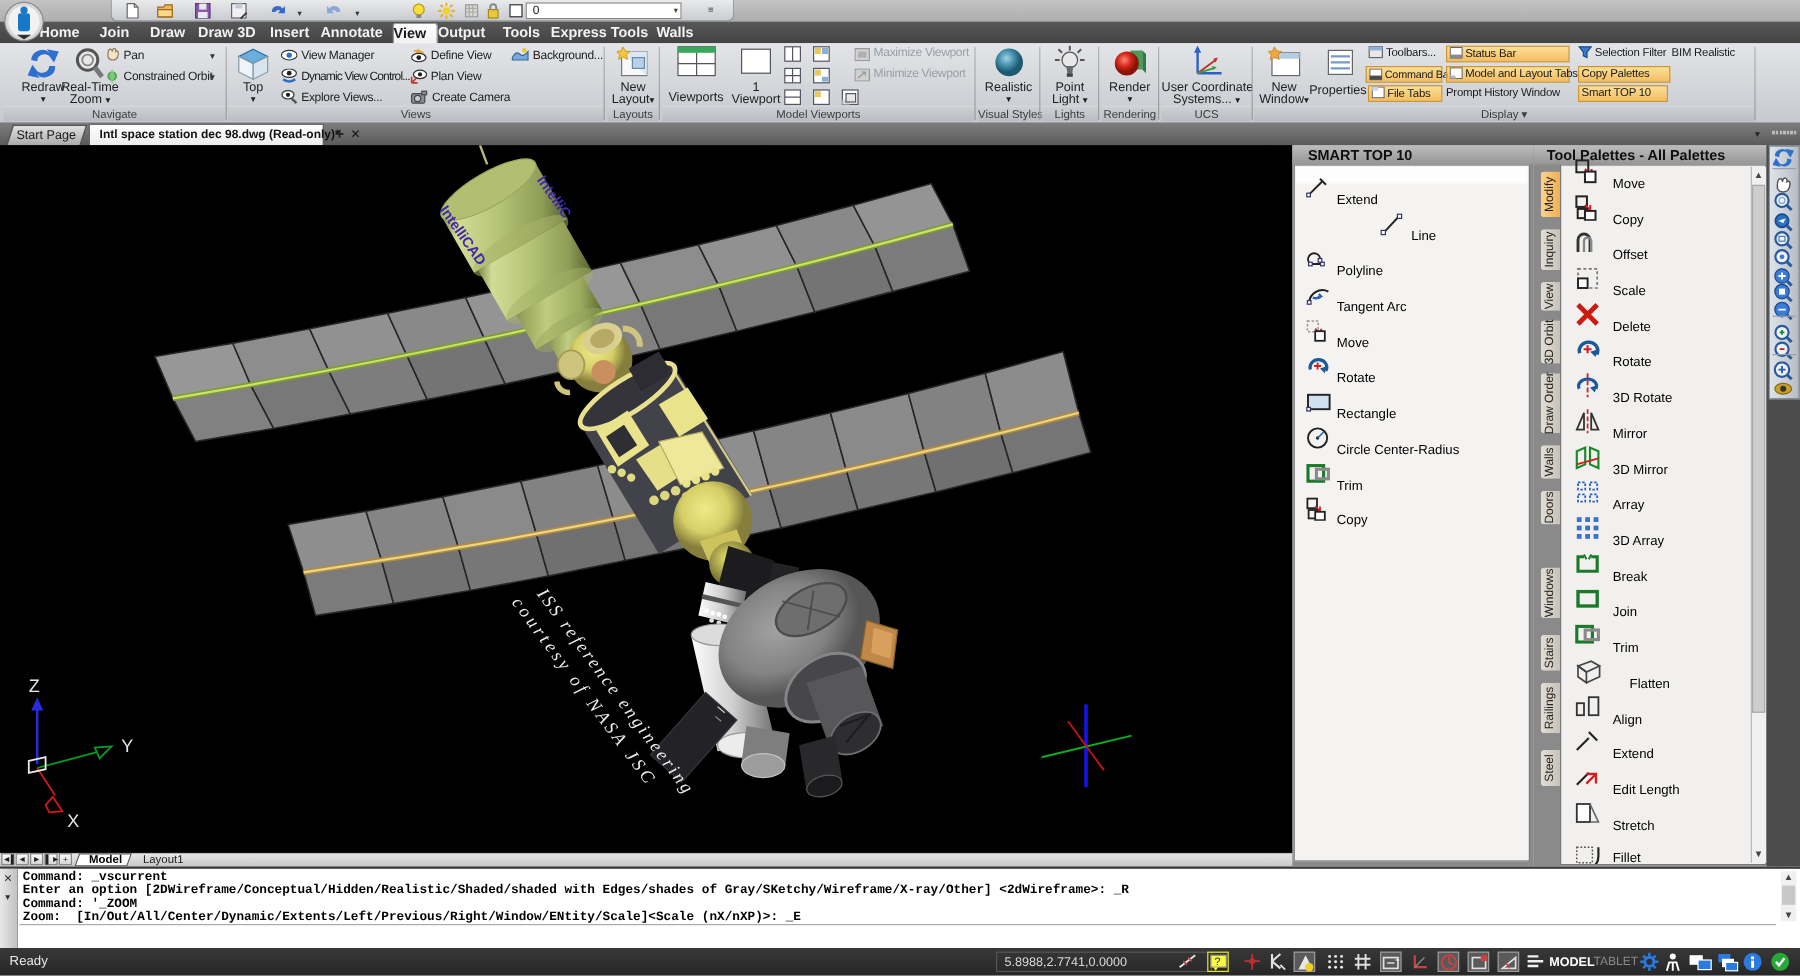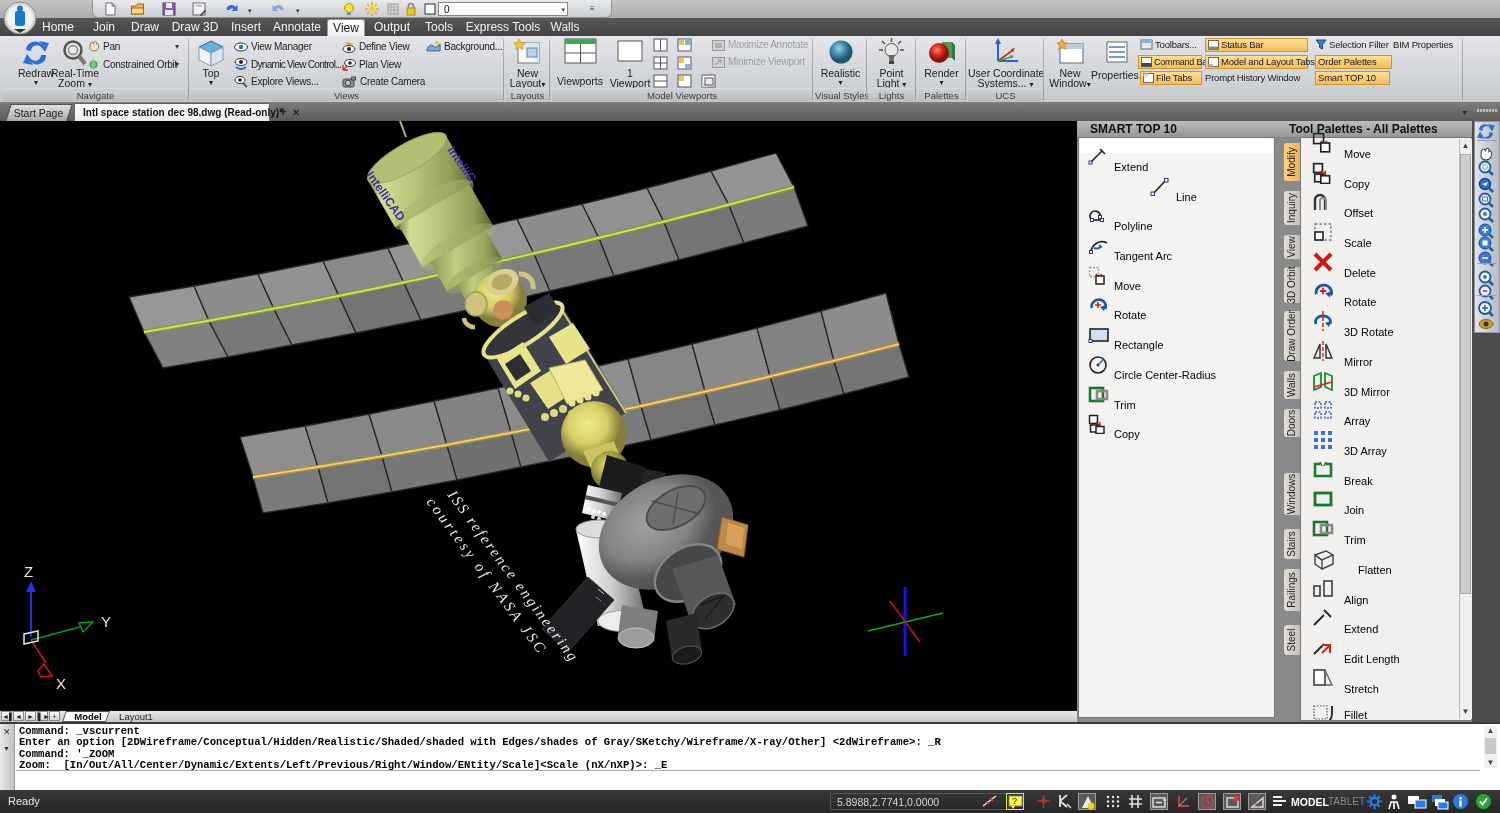--- a/index.html
+++ b/index.html
@@ -2,21 +2,21 @@
 <html><head><meta charset="utf-8"><style>
 *{margin:0;padding:0;box-sizing:border-box}
 html,body{width:1500px;height:813px;overflow:hidden;font-family:"Liberation Sans",sans-serif}
 .abs{position:absolute}
 #page{position:relative;width:1500px;height:813px;background:#cdd0d4}
 
 #titlebar{left:0;top:0;width:1500px;height:18px;background:linear-gradient(#c3c3c3,#adadad)}
 #qat{left:92px;top:0;width:520px;height:18px;background:linear-gradient(#e8eaec,#c9ccd0);border:1px solid #8f9398;border-top:none;border-radius:0 0 6px 6px}
 
 #tabrow{left:0;top:18px;width:1500px;height:18px;background:linear-gradient(#585858,#434343)}
-.rtab{position:absolute;top:19px;height:30px;line-height:17px;color:#f2f2f2;font-size:12px;font-weight:normal;text-align:center}
+.rtab{position:absolute;top:19px;height:30px;line-height:17px;color:#f2f2f2;font-size:12px;font-weight:bold;}
 .rtab.active{background:linear-gradient(#fefefe,#e7e7e7);color:#1a1a1a;border-radius:3px 3px 0 0;border:1px solid #9a9a9a;border-bottom:none}
 
 #ribbon{left:0;top:36px;width:1500px;height:66px;background:linear-gradient(#e3e5e8,#c6c9ce)}
 .rgroup{position:absolute;top:0;height:66px}
 .rgroup:after{content:"";position:absolute;right:-1px;top:3px;bottom:2px;width:1px;background:linear-gradient(#b3b3b3,#9a9a9a)}
 .glabel{position:absolute;left:0;right:0;bottom:1px;height:13px;white-space:nowrap;overflow:visible;font-size:9.5px;color:#3c3c3c;text-align:center;line-height:13px;background:linear-gradient(#cdd0d4,#b9bdc2);border-top:1px solid #d8d8d8}
 .bb{position:absolute;top:1px;height:52px;text-align:center}
 .bl{position:absolute;left:0;right:0;font-size:10.5px;color:#222;text-align:center;line-height:8px;white-space:nowrap}
 .srow{position:absolute;height:16px;font-size:10px;letter-spacing:-0.25px;color:#222;line-height:16px;white-space:nowrap}
 .srow svg{vertical-align:-3px;margin-right:3px}
@@ -261,21 +261,21 @@
           <rect x="26" y="20" width="5" height="5" fill="#e8c85a"></rect>
           <rect x="32" y="26" width="5" height="4" fill="#8ab0d8"></rect>
           <rect x="26" y="38" width="5" height="5" fill="#e8c85a"></rect>
           <path d="M49,45 l6,0 0,4 -6,0z" fill="#d8d8d8"></path>
           <rect x="52" y="40" width="8" height="7" fill="#e8e8e8" stroke="#556"></rect>
  </svg>
  <svg class="abs" style="left:160px;top:4px" width="13" height="11" viewBox="0 0 13 11">
           <rect x="0.5" y="0.5" width="12" height="10" fill="#d0d0d0" stroke="#999"></rect>
           <rect x="3" y="3" width="7" height="5" fill="#b0b0b0"></rect>
         </svg>
- <div class="srow gray" style="left:176px;top:1px">Maximize Annotate</div>
+ <div class="srow gray" style="left:176px;top:1px">Maximize Viewport</div>
  <svg class="abs" style="left:160px;top:21px" width="13" height="11" viewBox="0 0 13 11">
           <rect x="0.5" y="0.5" width="12" height="10" fill="#d0d0d0" stroke="#999"></rect>
           <path d="M3,8 l6,-5 M6,3 l3,0 0,3" stroke="#999" fill="none"></path>
         </svg>
  <div class="srow gray" style="left:176px;top:18px">Minimize Viewport</div>
  <div class="glabel">Model Viewports</div>
 </div>
 
 <div class="rgroup" style="left:815px;top:36px;width:51px">
  <div class="bb" style="left:0px;width:51px">
@@ -322,21 +322,21 @@
                 <stop offset="55%" stop-color="#d82818"></stop>
                 <stop offset="100%" stop-color="#8a1408"></stop>
               </radialGradient>
             </defs>
             <path d="M14,3 l10,0 0,16 -10,0 z" fill="#4a9a5a"></path>
             <path d="M24,3 l3,3 0,16 -3,-3 z" fill="#2e7a40"></path>
             <circle cx="11" cy="14" r="10" fill="url(#rsp)"></circle>
           </svg>
   <div class="bl" style="top:32px">Render</div><div class="bl" style="top:42px;font-size:8px">▾</div>
  </div>
- <div class="glabel">Palettes</div>
+ <div class="glabel">Rendering</div>
 </div>
 
 <div class="rgroup" style="left:968px;top:36px;width:75px">
  <div class="bb" style="left:0px;width:75px">
   <svg style="margin-top:1px" width="30" height="28" viewBox="0 0 30 28">
             <line x1="7" y1="2" x2="7" y2="23" stroke="#2a62c8" stroke-width="2"></line>
             <line x1="7" y1="23" x2="27" y2="23" stroke="#2a62c8" stroke-width="2"></line>
             <path d="M7,0 l3,6 -6,0 z" fill="#2a62c8"></path>
             <line x1="7" y1="23" x2="22" y2="12" stroke="#c03028" stroke-width="1.6"></line>
             <path d="M24,10 l-4,1 2,3 z" fill="#c03028"></path>
@@ -383,23 +383,24 @@
             <rect x="0.5" y="6.5" width="10" height="3" fill="#8a8a8a"></rect>
           </svg>Status Bar</div>
  <div class="obtn" style="left:160px;top:19px;width:103px"><svg width="11" height="10" viewBox="0 0 11 10" style="vertical-align:-1.5px;margin-right:2px">
             <rect x="0.5" y="0.5" width="10" height="9" fill="#fff" stroke="#666"></rect>
             <path d="M0.5,7 l4,0 1,2.5 -5,0z" fill="#b8b8b8"></path>
           </svg>Model and Layout Tabs</div>
  <div class="pbtn" style="left:160px;top:35px">Prompt History Window</div>
  <div class="pbtn" style="left:270px;top:2px"><svg width="12" height="11" viewBox="0 0 12 11" style="vertical-align:-2px;margin-right:2px">
             <path d="M1,1 L11,1 7.5,5.5 7.5,10 4.5,8.5 4.5,5.5 z" fill="#3a7ac8" stroke="#1a4a88"></path>
           </svg>Selection Filter</div>
- <div class="obtn" style="left:270px;top:19px;width:77px">Order Palettes</div>
+ <div class="obtn" style="left:270px;top:19px;width:77px">Copy Palettes</div>
  <div class="obtn" style="left:270px;top:35px;width:75px">Smart TOP 10</div>
- <div class="pbtn" style="left:348px;top:2px">BIM Properties</div>
+ <div class="pbtn" style="left:348px;top:2px">BIM Realistic</div>
+ <div class="glabel">Display ▾</div>
 </div>
 </div>
 
 <div class="abs" id="filetabs"></div>
 <div class="abs" id="starttab"><span style="display:inline-block;transform:skewX(18deg)">Start Page</span></div>
 <div class="abs" id="doctab">Intl space station dec 98.dwg (Read-only)*<span style="font-weight:normal;margin-left:9px">✕</span></div>
 <div class="abs" style="left:276px;top:104px;width:14px;height:15px;color:#222;font-size:13px;font-weight:bold;line-height:15px;text-align:center">+</div>
 
 <div class="abs" id="viewport">
 <svg width="1077" height="589" viewBox="0 0 1077 589">

